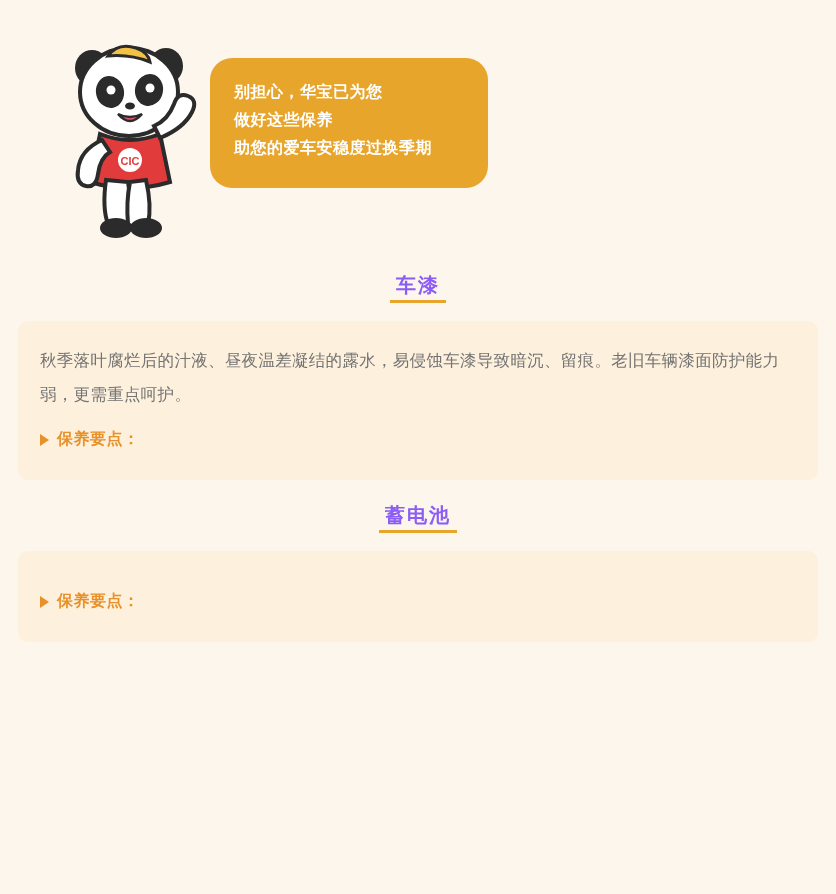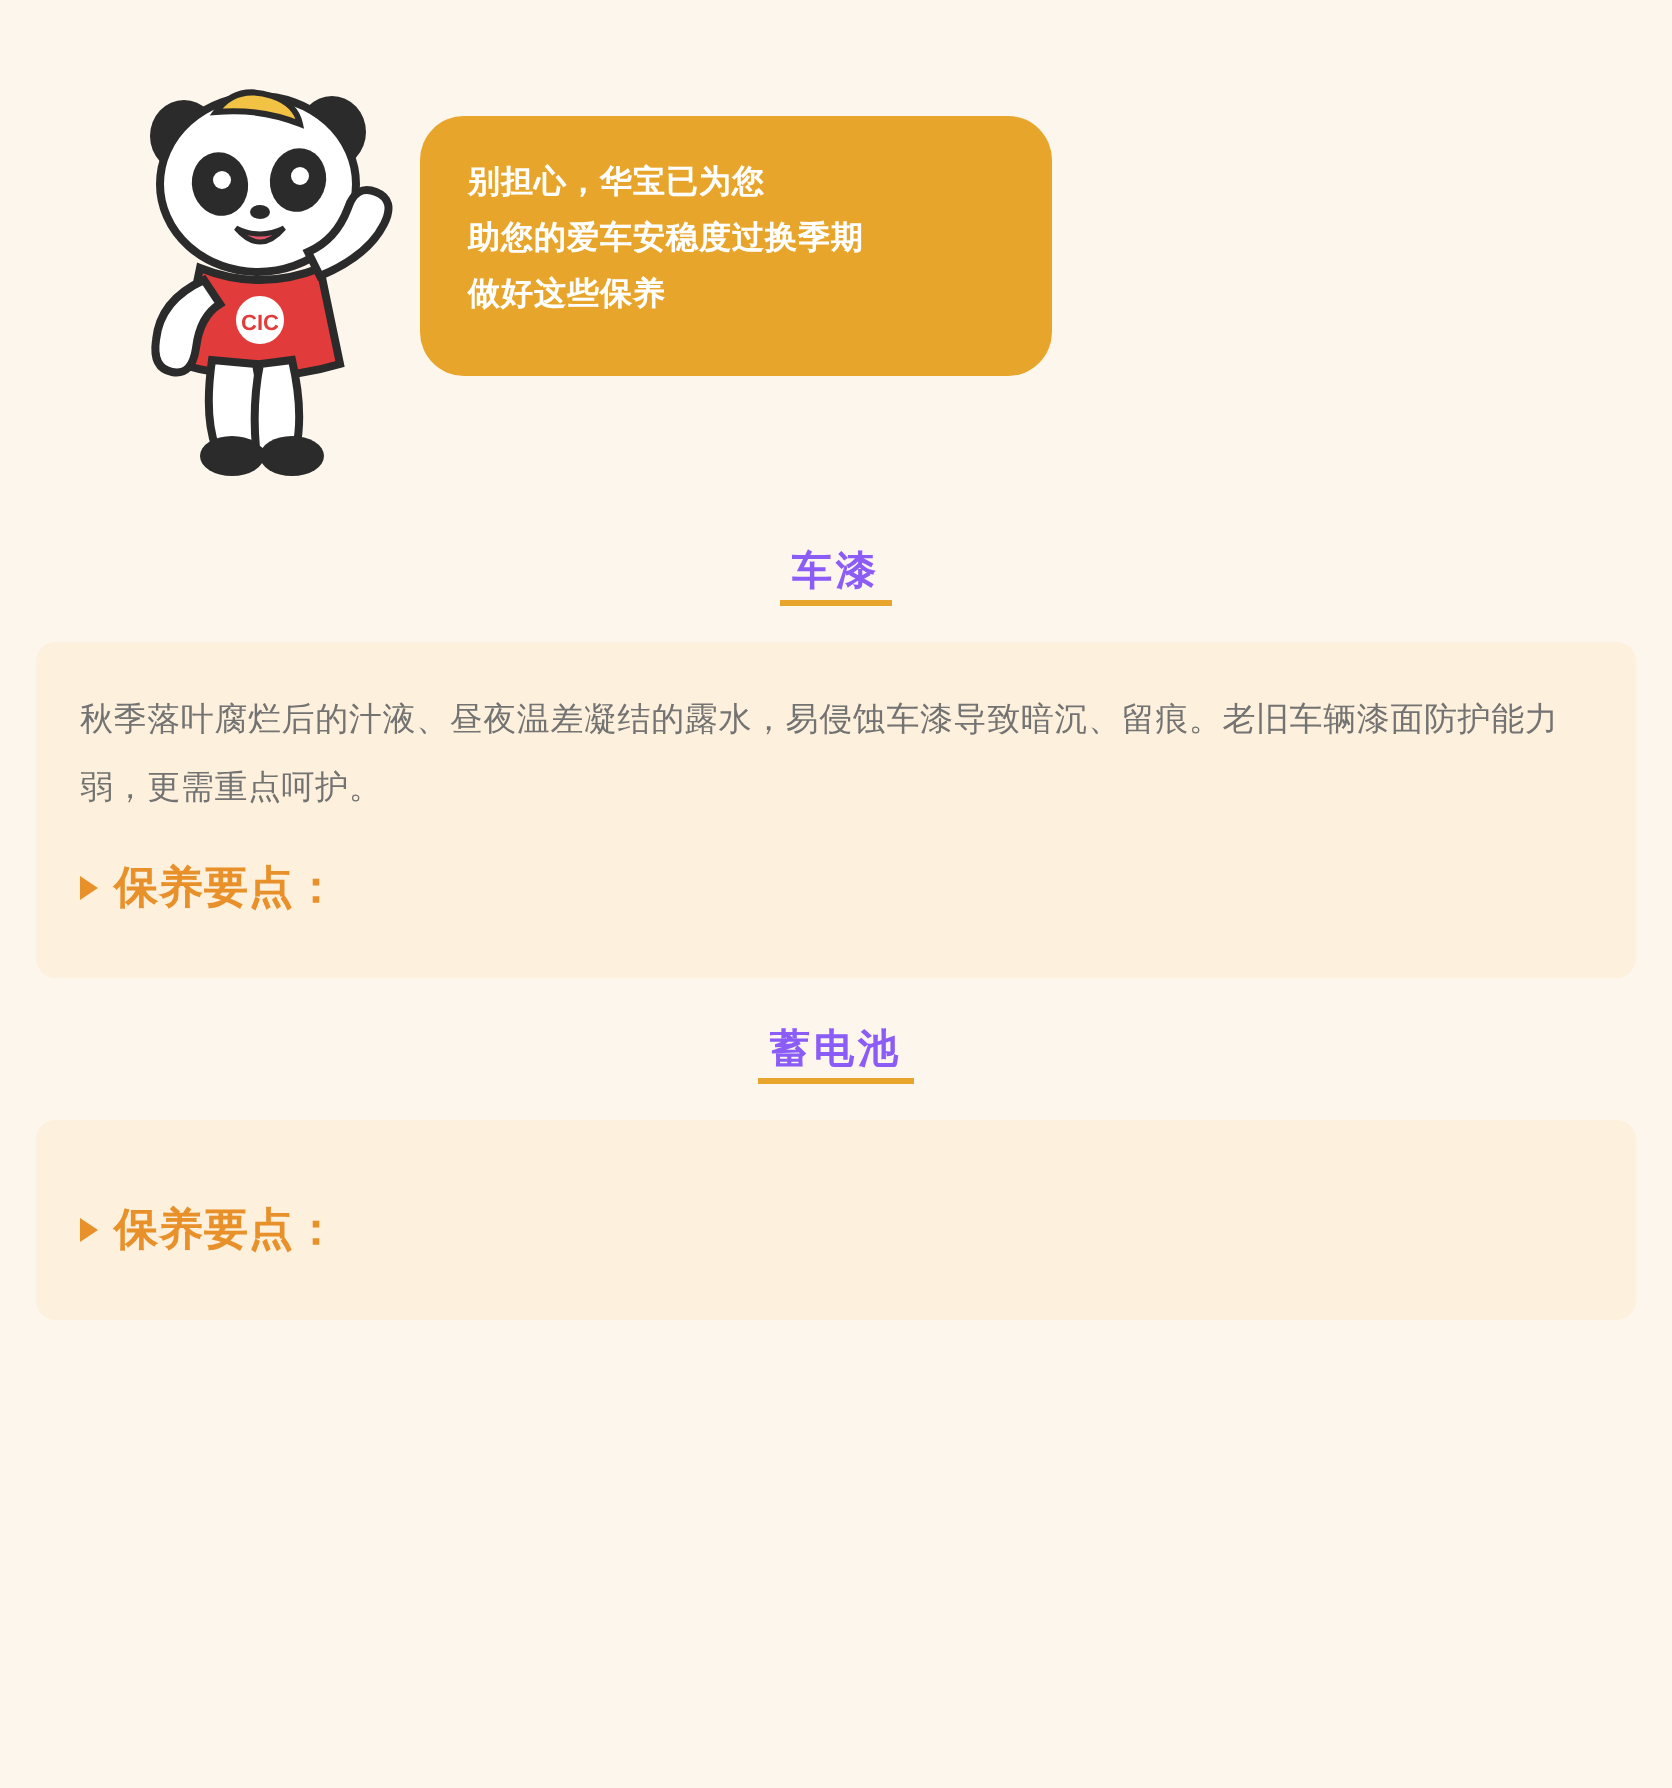--- a/index.html
+++ b/index.html
@@ -30,21 +30,21 @@
     position: absolute;
     left: 50px;
     top: 30px;
     width: 170px;
     height: 215px;
   }
   .speech {
     position: absolute;
     left: 210px;
     top: 58px;
-    width: 316px;
+    width: 278px;
     min-height: 130px;
     background: #e8a52b;
     border-radius: 22px;
     padding: 20px 24px 22px 24px;
     box-sizing: border-box;
   }
   .speech-line {
     color: #ffffff;
     font-size: 16px;
     font-weight: bold;
@@ -87,21 +87,21 @@
   }
   .card p {
     margin: 0;
     font-size: 16.5px;
     line-height: 34px;
     color: #737373;
     letter-spacing: 0.3px;
   }
   .tip-header {
     margin: 18px 0 6px 0;
-    font-size: 22px;
+    font-size: 16px;
     font-weight: bold;
     color: #e8912a;
     letter-spacing: 0.5px;
     display: flex;
     align-items: center;
   }
   .tri {
     display: inline-block;
     width: 0;
     height: 0;
@@ -147,22 +147,22 @@
 
         <path d="M56 150 q-4 28 2 44 q10 8 20 0 q4 -22 0 -42 z" fill="#ffffff" stroke="#2b2b2b" stroke-width="4"></path>
         <path d="M96 150 q6 26 2 44 q-10 8 -20 0 q-2 -22 2 -42 z" fill="#ffffff" stroke="#2b2b2b" stroke-width="4"></path>
         <ellipse cx="66" cy="198" rx="16" ry="10" fill="#2b2b2b"></ellipse>
         <ellipse cx="96" cy="198" rx="16" ry="10" fill="#2b2b2b"></ellipse>
       </svg>
     </div>
 
     <div class="speech">
       <div class="speech-line">别担心，华宝已为您</div>
+      <div class="speech-line">做好这些保养</div>
       <div class="speech-line">助您的爱车安稳度过换季期</div>
-      <div class="speech-line">做好这些保养</div>
     </div>
   </div>
 
   <div class="section-title-wrap">
     <span class="section-title">
       <span>车漆</span>
       <span class="underline"></span>
     </span>
   </div>
 

